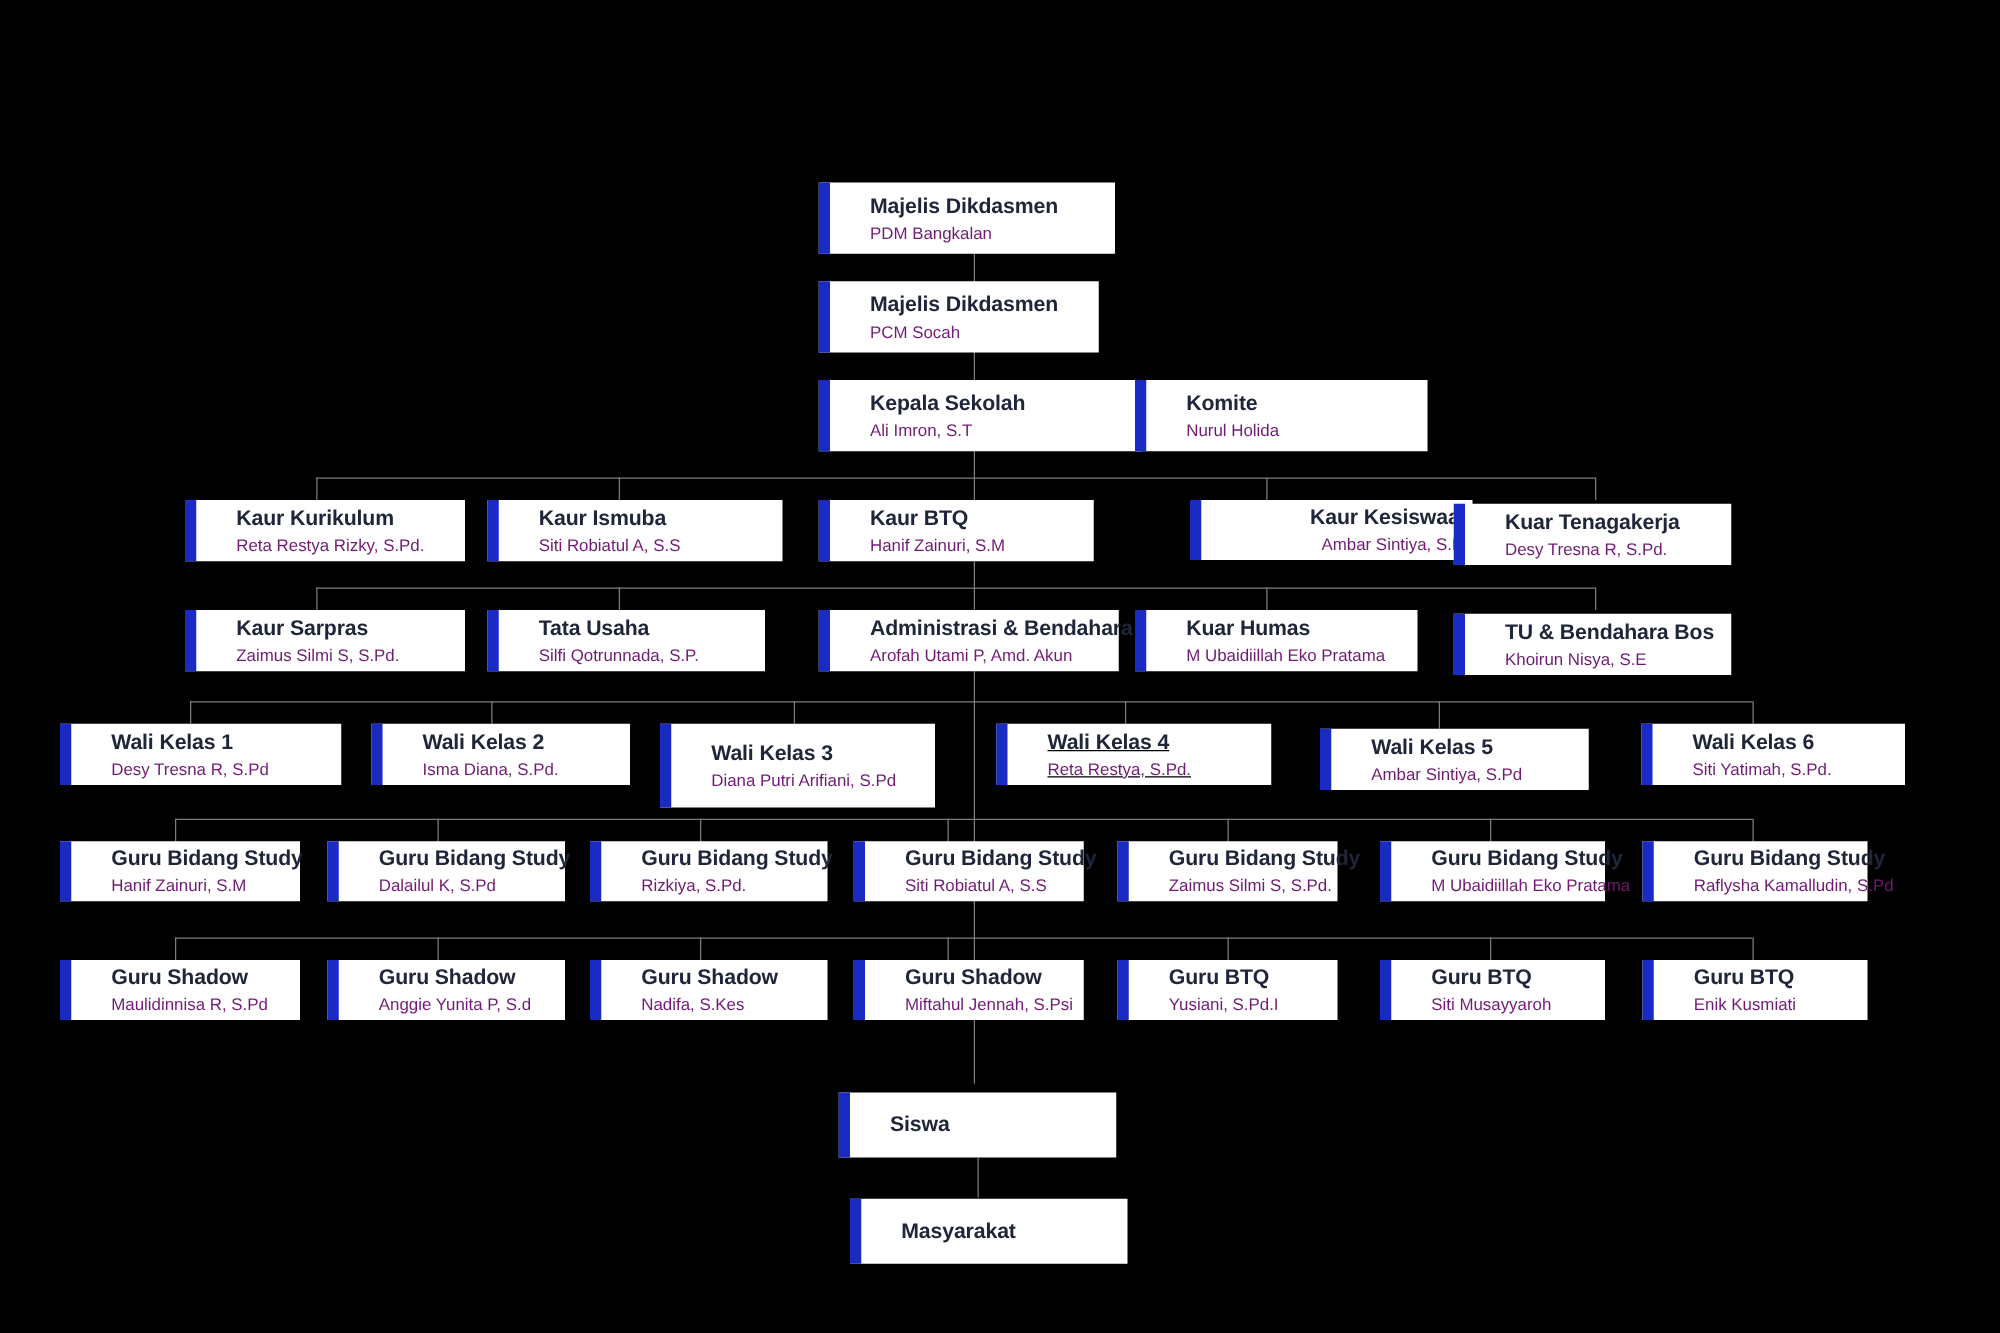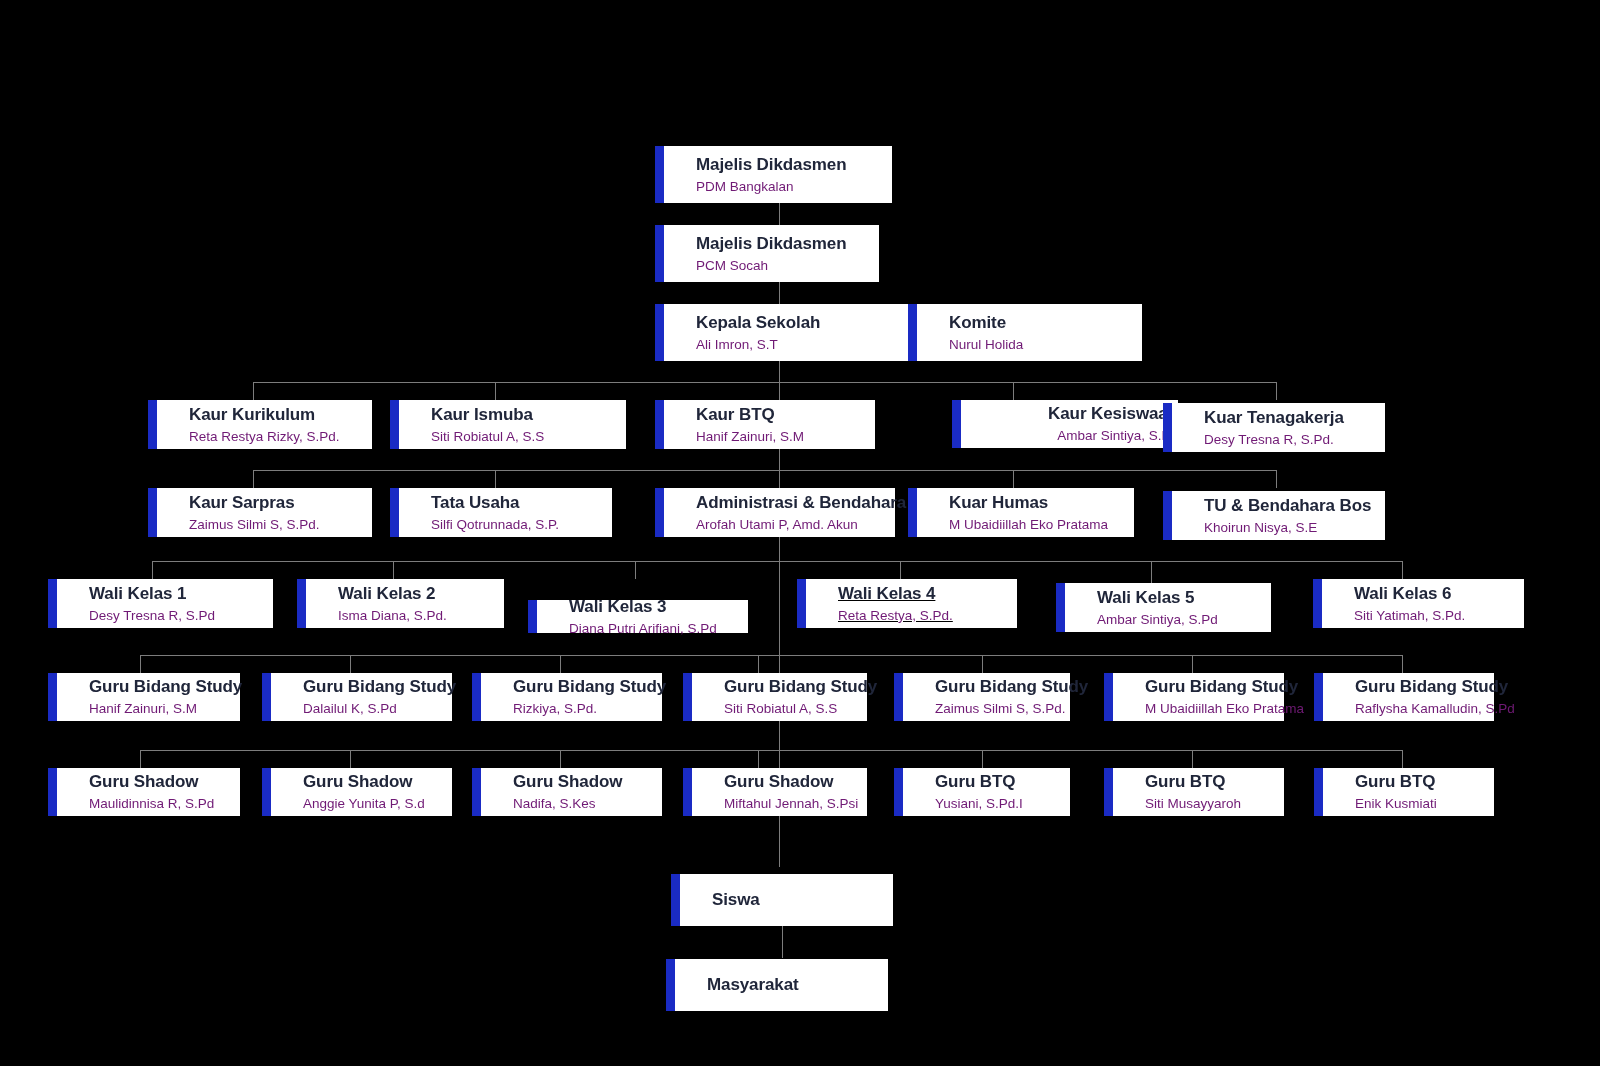--- a/index.html
+++ b/index.html
@@ -178,21 +178,21 @@
   </div>
 
   <div class="node" style="left:48px; top:579px; width:225px; height:49px;">
     <span class="title">Wali Kelas 1</span>
     <span class="subtitle">Desy Tresna R, S.Pd</span>
   </div>
   <div class="node" style="left:297px; top:579px; width:207px; height:49px;">
     <span class="title">Wali Kelas 2</span>
     <span class="subtitle">Isma Diana, S.Pd.</span>
   </div>
-  <div class="node" style="left:528px; top:579px; width:220px; height:33px;margin-top:21px;">
+  <div class="node" style="left:528px; top:579px; width:220px; height:67px;">
     <span class="title">Wali Kelas 3</span>
     <span class="subtitle">Diana Putri Arifiani, S.Pd</span>
   </div>
   <div class="node" style="left:797px; top:579px; width:220px; height:49px;text-decoration:underline;">
     <span class="title">Wali Kelas 4</span>
     <span class="subtitle">Reta Restya, S.Pd.</span>
   </div>
   <div class="node" style="left:1056px; top:583px; width:215px; height:49px;">
     <span class="title">Wali Kelas 5</span>
     <span class="subtitle">Ambar Sintiya, S.Pd</span>
@@ -256,17 +256,17 @@
     <span class="subtitle">Siti Musayyaroh</span>
   </div>
   <div class="node" style="left:1314px; top:768px; width:180px; height:48px;">
     <span class="title">Guru BTQ</span>
     <span class="subtitle">Enik Kusmiati</span>
   </div>
 
   <div class="node title-only" style="left:671px; top:874px; width:222px; height:52px;">
     <span class="title">Siswa</span>
   </div>
-  <div class="node title-only" style="left:666px; top:959px; width:222px; height:52px;">
+  <div class="node title-only" style="left:680px; top:959px; width:222px; height:52px;">
     <span class="title">Masyarakat</span>
   </div>
 
 </div>
 
 </body></html>

